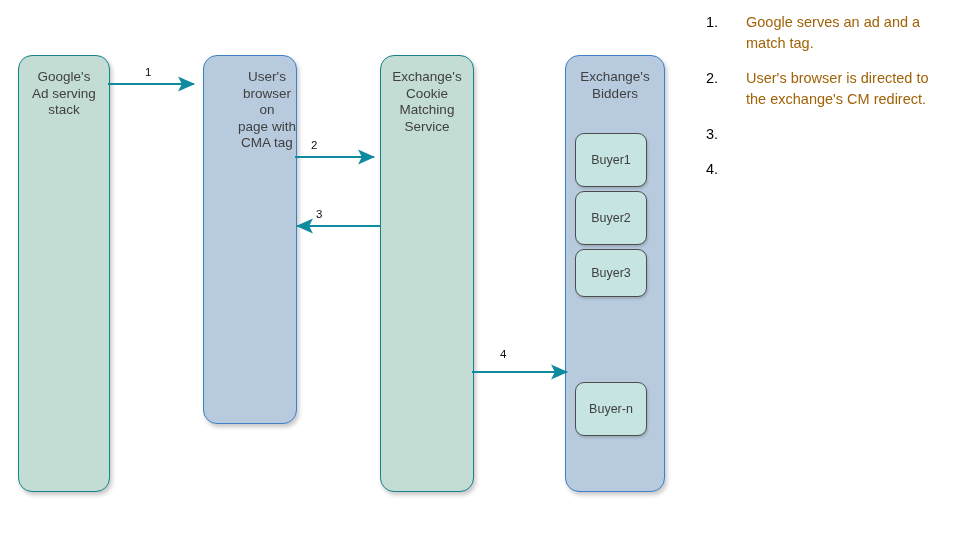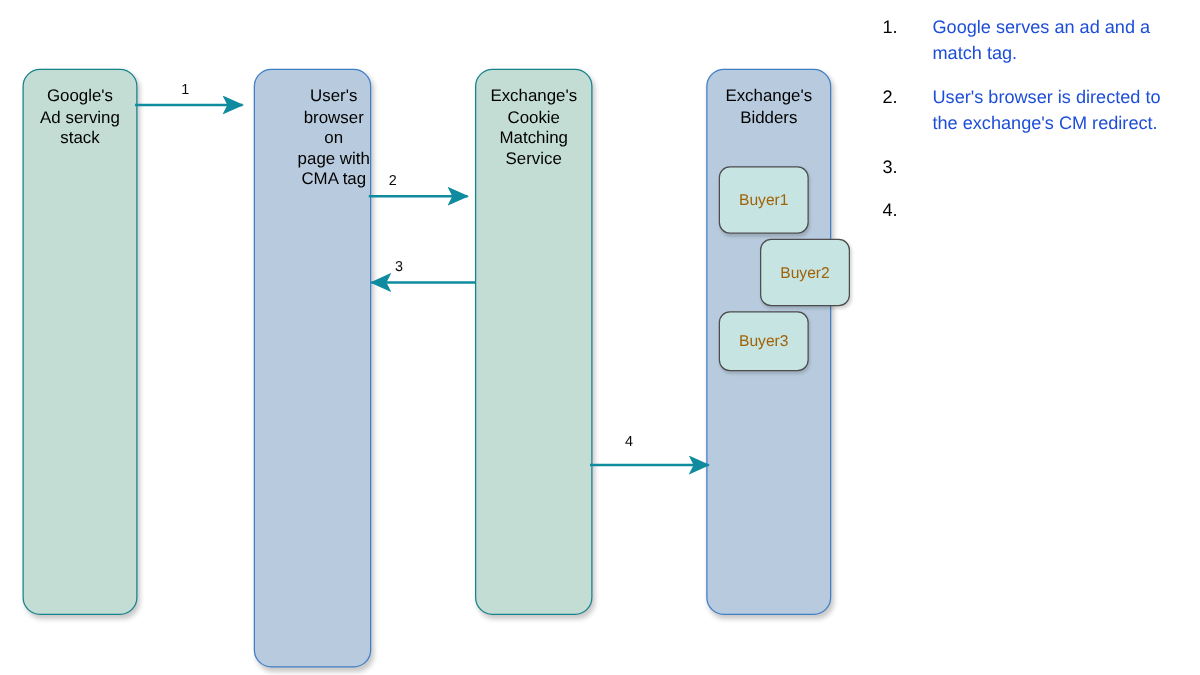--- a/index.html
+++ b/index.html
@@ -25,21 +25,21 @@
     height: 540px;
   }
 
   
   .col-box {
     position: absolute;
     box-sizing: border-box;
     border-radius: 14px;
     box-shadow: 2px 3px 4px rgba(0,0,0,0.22);
     text-align: center;
-    color: #000000;
+    color: #404040;
     font-size: 13.5px;
     line-height: 16.5px;
     padding-top: 13px;
   }
   .col-green {
     background: #c3ddd5;
     border: 1.3px solid #17818c;
   }
   .col-blue {
     background: #b8cbde;
@@ -52,21 +52,21 @@
 
   
   .buyer-box {
     position: absolute;
     box-sizing: border-box;
     background: #c6e5e2;
     border: 1.1px solid #4d4d4d;
     border-radius: 9px;
     font-size: 12.5px;
     line-height: 15px;
-    color: #a16207;
+    color: #404040;
     display: flex;
     align-items: center;
     justify-content: center;
     box-shadow: 1px 2px 2.5px rgba(0,0,0,0.16);
   }
 
   
   .arrow-svg {
     position: absolute;
     overflow: visible;
@@ -94,35 +94,35 @@
     width: 40px;
     flex: 0 0 40px;
     font-size: 14.5px;
     line-height: 21px;
     color: #000;
   }
   .step-text {
     flex: 1 1 auto;
     font-size: 14.5px;
     line-height: 21px;
-    color: #1d4ed8;
+    color: #a16207;
   }
 </style>
 </head>
 <body>
 
 <div id="canvas">
 
   <div class="col-box col-green" style="left:18px; top:55px; width:92px; height:437px;">
     <span class="col-label">Google's
 Ad serving
 stack</span>
   </div>
 
-  <div class="col-box col-blue" style="left:203px; top:55px; width:94px; height:479px;padding-left:34px;">
+  <div class="col-box col-blue" style="left:203px; top:55px; width:94px; height:369px;padding-left:34px;">
     <span class="col-label">User's
 browser on
 page with
 CMA tag</span>
   </div>
 
   <div class="col-box col-green" style="left:380px; top:55px; width:94px; height:437px;">
     <span class="col-label">Exchange's
 Cookie
 Matching
@@ -131,28 +131,31 @@
 
   <div class="col-box col-blue" style="left:565px; top:55px; width:100px; height:437px;">
     <span class="col-label">Exchange's
 Bidders</span>
   </div>
 
   <div class="buyer-box" style="left:575px; top:133px; width:72px; height:54px;">
     <span>Buyer1</span>
   </div>
 
-  <div class="buyer-box" style="left:608px; top:191px; width:72px; height:54px;justify-content:center;">
+  <div class="buyer-box" style="left:575px; top:191px; width:72px; height:54px;justify-content:center;">
     <span>Buyer2</span>
   </div>
 
   <div class="buyer-box" style="left:575px; top:249px; width:72px; height:48px;">
     <span>Buyer3</span>
   </div>
 
+  <div class="buyer-box" style="left:575px; top:382px; width:72px; height:54px;">
+    <span>Buyer-n</span>
+  </div>
 
   <svg class="arrow-svg" style="left:108px; top:74px;" width="96" height="22" viewBox="0 0 96 22">
     <defs>
       <marker id="ah1" markerWidth="9" markerHeight="8" refX="8.4" refY="4" orient="auto">
         <path d="M0,0 L9,4 L0,8 L2,4 Z" fill="#0f8ba0"></path>
       </marker>
     </defs>
     <line x1="0" y1="10" x2="86" y2="10" stroke="#0f8ba0" stroke-width="1.9" marker-end="url(#ah1)"></line>
   </svg>
   <div class="arrow-num" style="left:145px; top:66px;">1</div>

